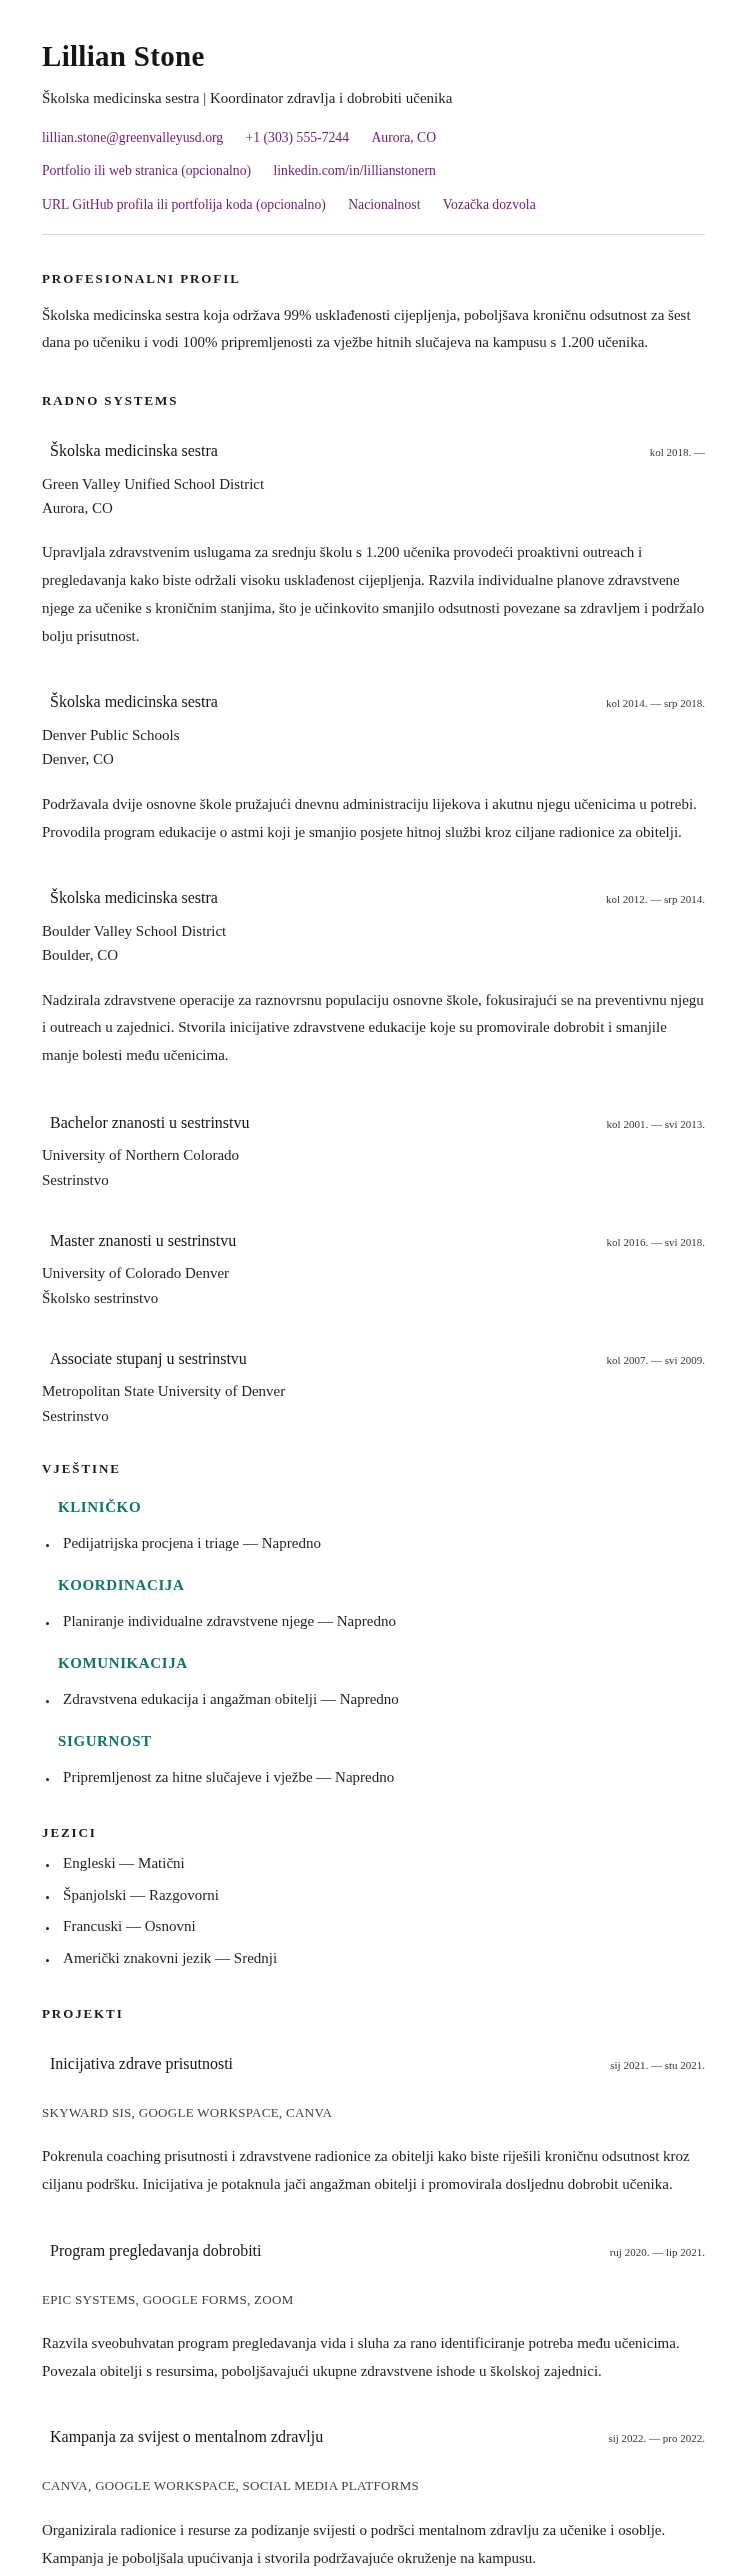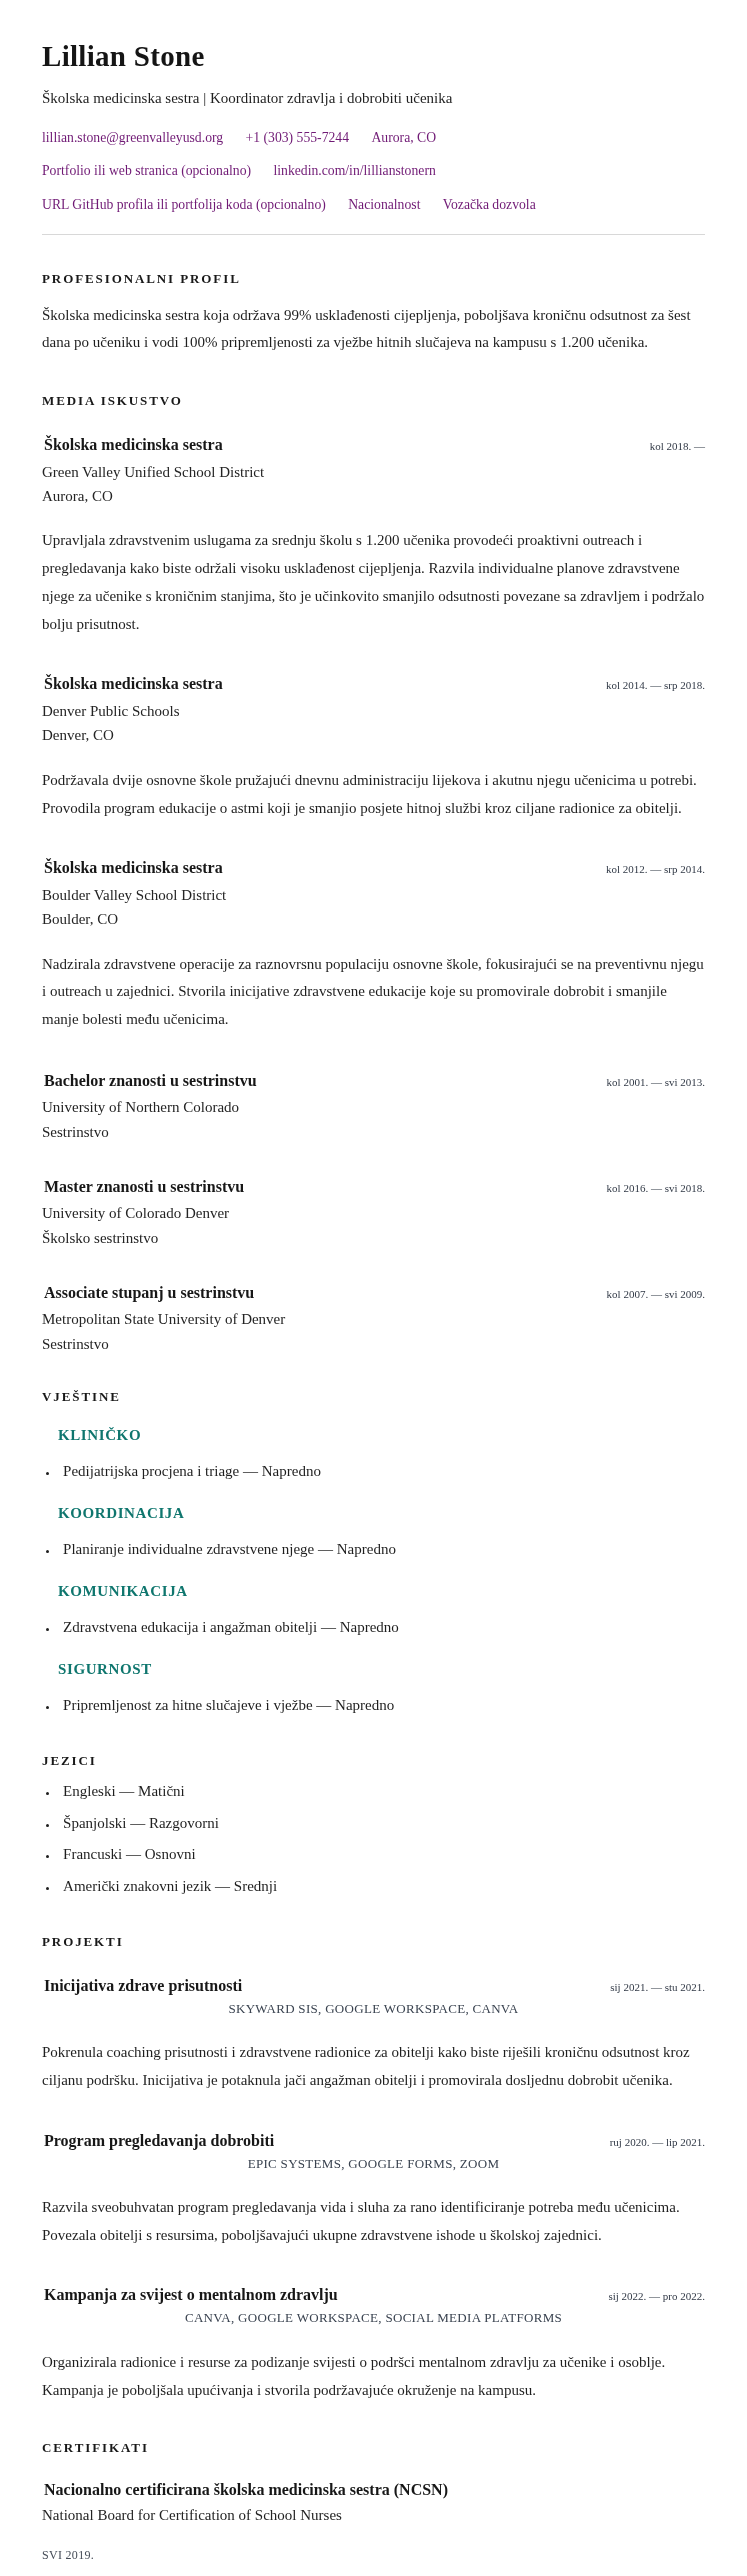--- a/index.html
+++ b/index.html
@@ -63,23 +63,23 @@
   .entry { margin-top: 25px; }
   .entry + .entry { margin-top: 35px; }
   .entry-header {
     display: flex;
     justify-content: space-between;
     align-items: baseline;
     gap: 12.5px;
   }
   .entry-title {
     font-size: 16px;
-    font-weight: 700;
+    font-weight: 400;
     color: #171717;
-    margin: 2px;
+    margin: 8px;
   }
   .entry-dates {
     font-size: 11px;
     color: #323a47;
     white-space: nowrap;
     flex-shrink: 0;
   }
   .entry-line {
     font-size: 15px;
     margin-top: 7.5px;
@@ -88,23 +88,22 @@
   .entry-desc {
     font-size: 15px;
     line-height: 1.85;
     margin-top: 22.4px;
     color: #1f1f1f;
   }
   .tools-line {
     font-size: 13px;
     letter-spacing: 0.3px;
     color: #3a4350;
-    margin-top: 4px;
+    margin-top: 24px;
     text-transform: uppercase;
-    text-align: center;
   }
   .cert-date {
     font-size: 12px;
     letter-spacing: 0.3px;
     color: #454c57;
     margin-top: 24px;
   }
 
   
   .skill-group { margin-top: 22.4px; }
@@ -153,21 +152,21 @@
     </div>
     <hr class="header-rule">
   </header>
 
   <section class="section">
     <h2 class="section-heading">PROFESIONALNI PROFIL</h2>
     <p class="body-text">Školska medicinska sestra koja održava 99% usklađenosti cijepljenja, poboljšava kroničnu odsutnost za šest dana po učeniku i vodi 100% pripremljenosti za vježbe hitnih slučajeva na kampusu s 1.200 učenika.</p>
   </section>
 
   <section class="section">
-    <h2 class="section-heading">MEDIA ISKUSTVO</h2>
+    <h2 class="section-heading">RADNO SYSTEMS</h2>
 
     <div class="entry">
       <div class="entry-header">
         <h3 class="entry-title">Školska medicinska sestra</h3>
         <span class="entry-dates">kol 2018. —</span>
       </div>
       <div class="entry-line">Green Valley Unified School District</div>
       <div class="entry-line">Aurora, CO</div>
       <p class="entry-desc">Upravljala zdravstvenim uslugama za srednju školu s 1.200 učenika provodeći proaktivni outreach i pregledavanja kako biste održali visoku usklađenost cijepljenja. Razvila individualne planove zdravstvene njege za učenike s kroničnim stanjima, što je učinkovito smanjilo odsutnosti povezane sa zdravljem i podržalo bolju prisutnost.</p>
     </div>

